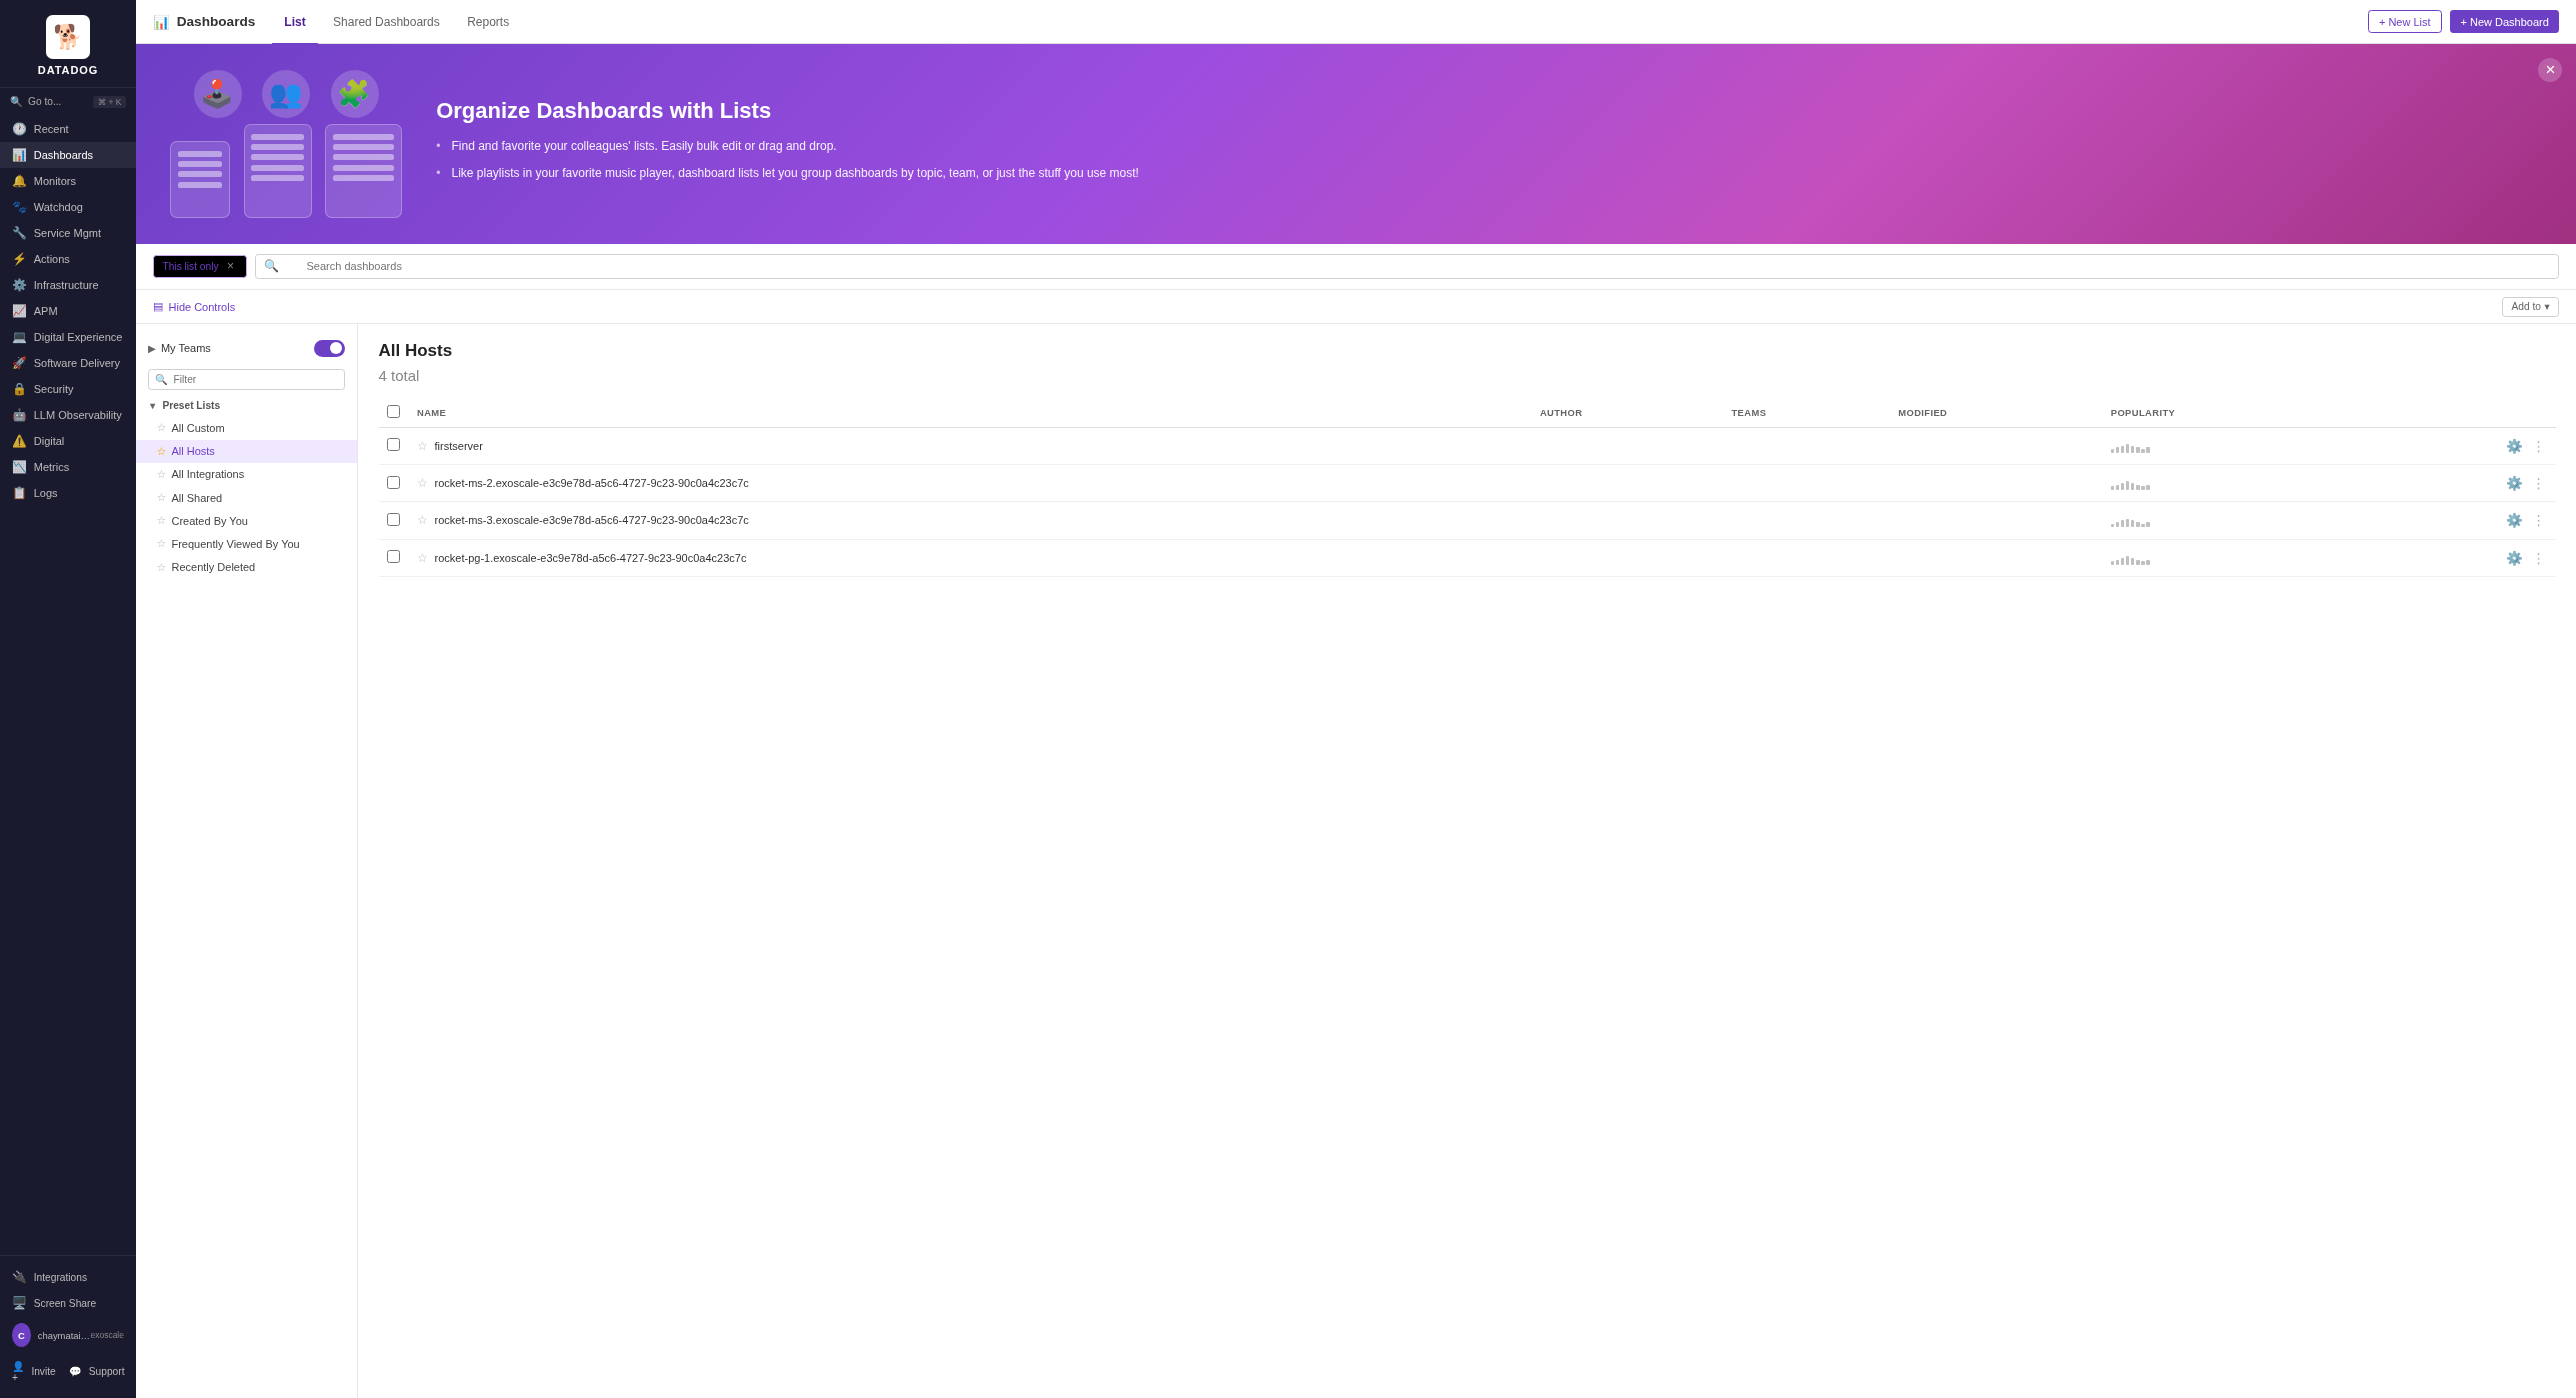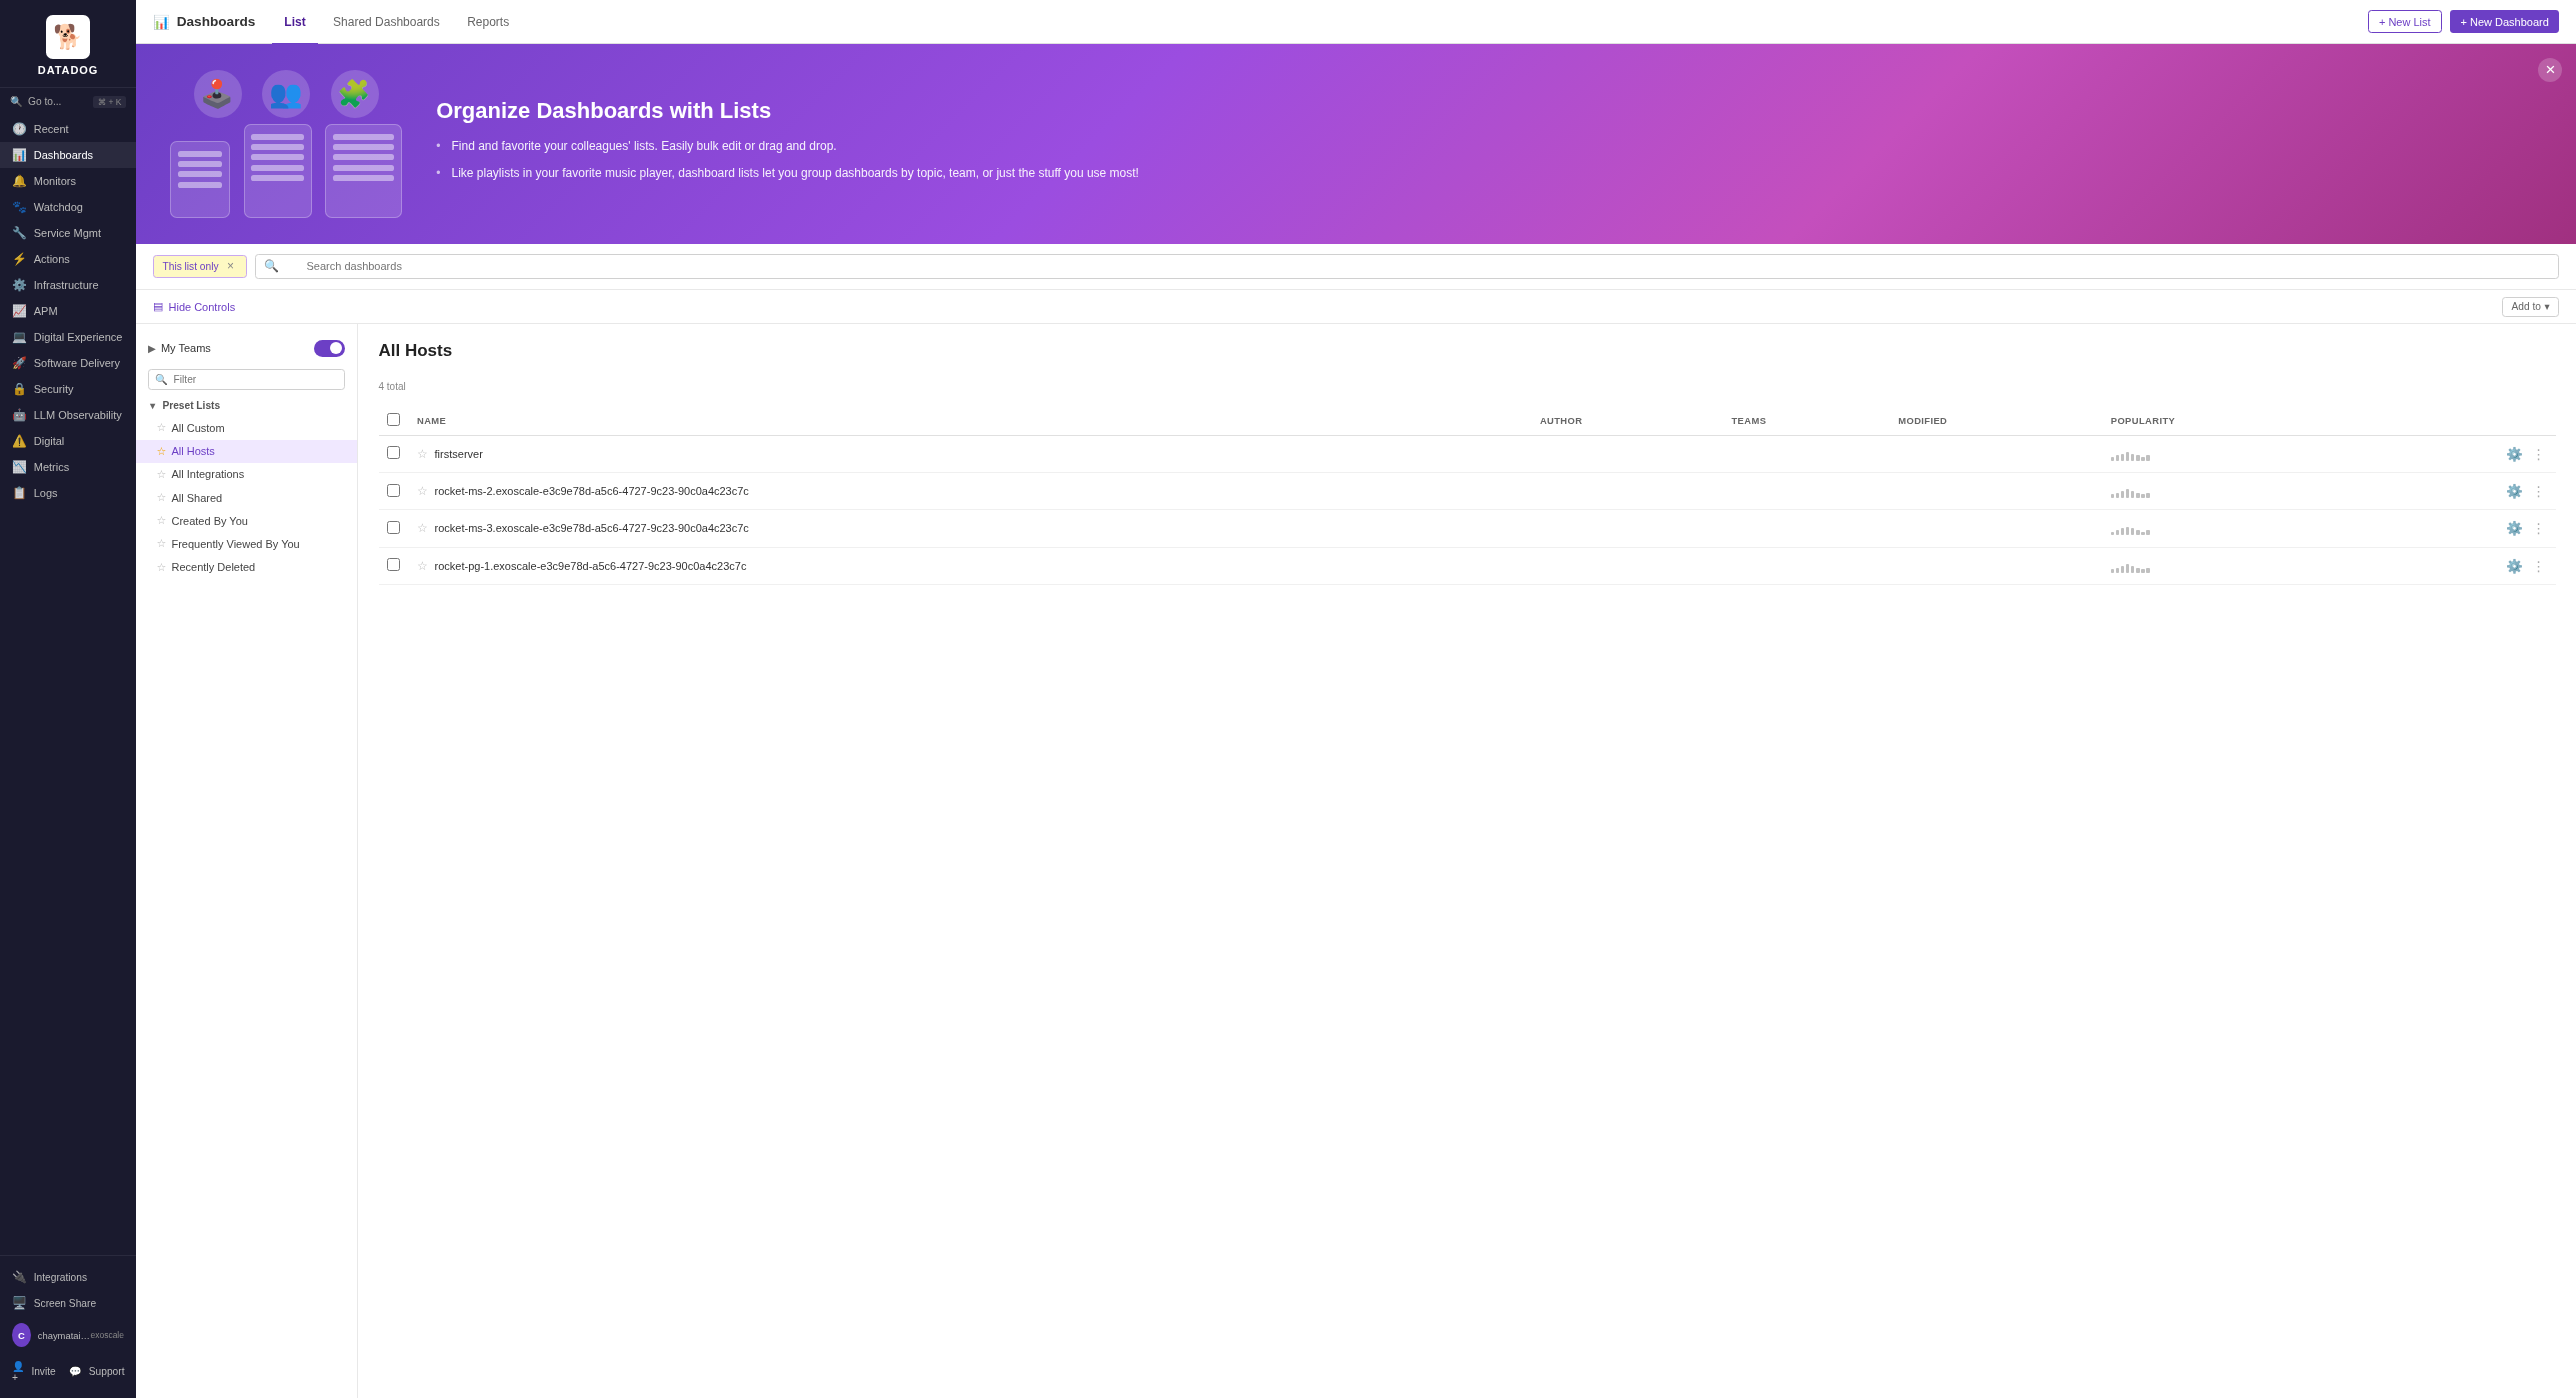--- a/index.html
+++ b/index.html
@@ -272,21 +272,21 @@
       display: flex;
       align-items: center;
       padding: 10.2px 17px;
       gap: 8.5px;
       background: white;
       border-bottom: 0.9px solid #e8e8e8;
     }
     .filter-tag {
       display: flex;
       align-items: center;
-      background: #fef9c3;
+      background: #000000;
       border: 0.9px solid #c9a8f0;
       border-radius: 3.4px;
       padding: 3.4px 8.5px;
       font-size: 10.2px;
       color: #6c3fc5;
       gap: 5.1px;
     }
     .filter-tag-close {
       cursor: pointer;
       font-size: 12px;
@@ -433,21 +433,21 @@
     .star-icon.active { color: #f0a500; }
 
     
     #right-panel {
       flex: 1;
       overflow-y: auto;
       padding: 17px 20.5px;
       background: white;
     }
     .list-title { font-size: 17px; font-weight: 600; color: #222; }
-    .list-count { font-size: 10px; color: #888; margin-top: 20px; }
+    .list-count { font-size: 15px; color: #888; margin-top: 6px; }
 
     
     .dashboard-table {
       width: 100%;
       border-collapse: collapse;
       margin-top: 13.6px;
     }
     .dashboard-table th {
       text-align: left;
       font-size: 9.4px;

